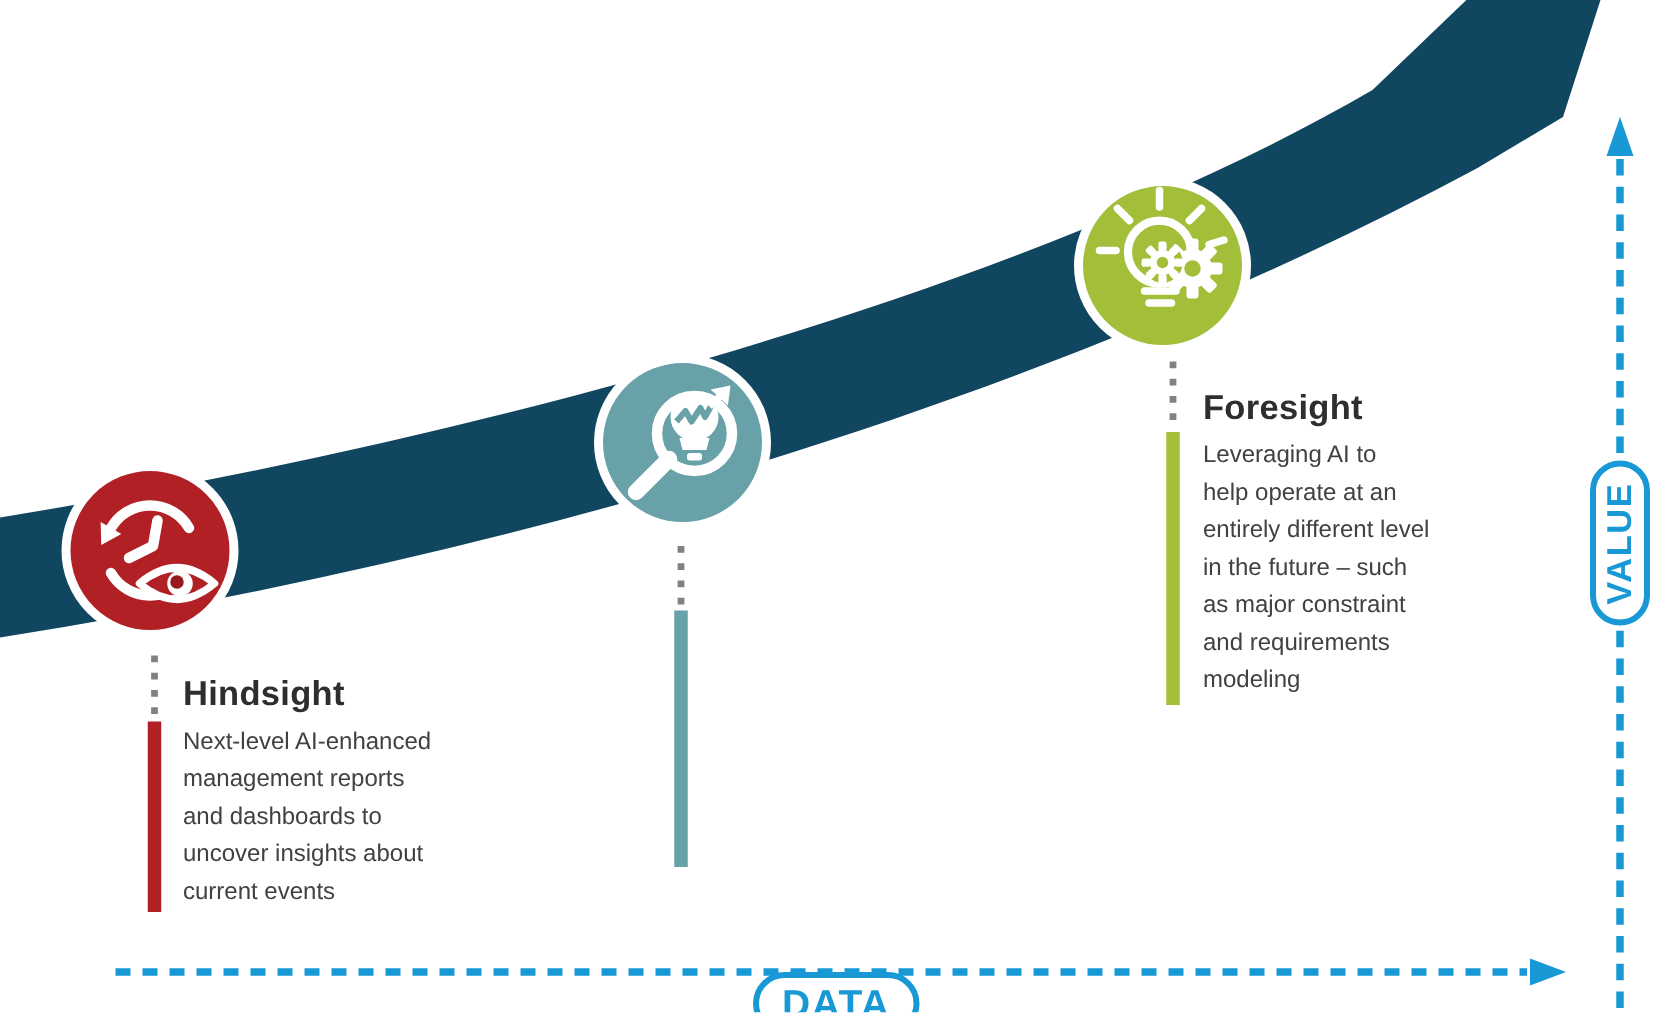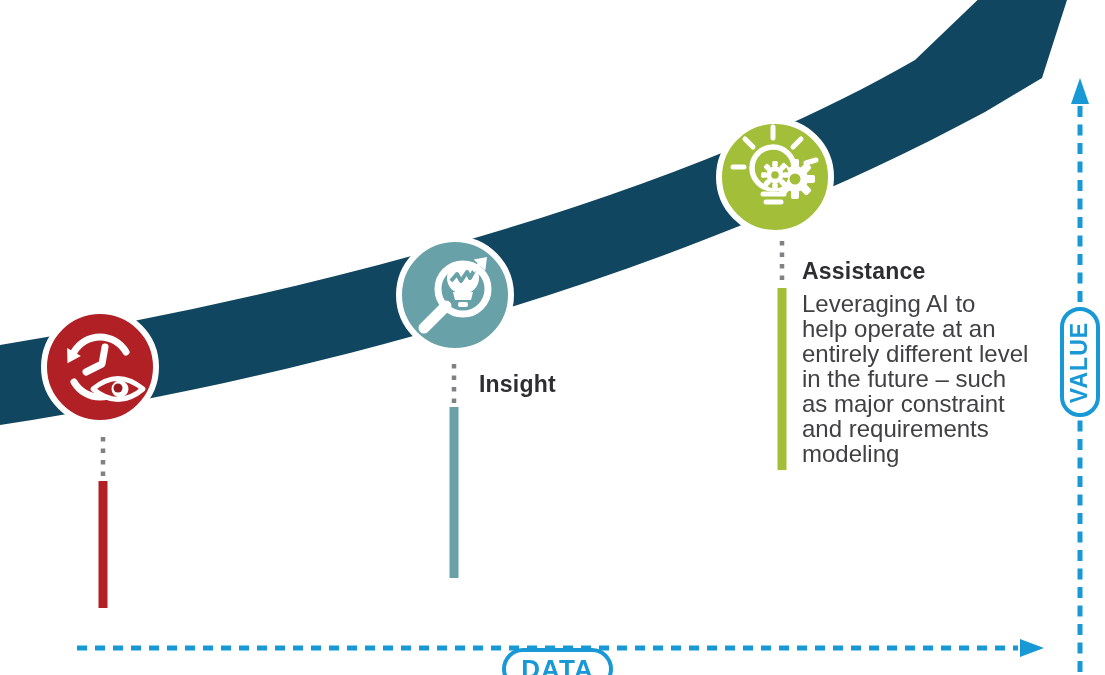--- a/index.html
+++ b/index.html
@@ -1,21 +1,21 @@
 <!DOCTYPE html>
 <html><head>
 <meta charset="utf-8">
 <style>
   html,body{margin:0;padding:0;background:#fff;}
   .stage-wrap{position:relative;width:1105px;height:675px;background:#ffffff;overflow:hidden;
     font-family:"Liberation Sans","DejaVu Sans",sans-serif;}
   .stage-wrap svg.layer{position:absolute;left:0;top:0;}
   .text-block{position:absolute;}
   .stage-title{font-size:23px;font-weight:bold;color:#2e2d30;line-height:26px;letter-spacing:.2px;}
-  .stage-desc{font-size:24px;color:#414042;line-height:25px;white-space:pre-line;margin-top:7px;}
+  .stage-desc{font-size:16px;color:#414042;line-height:25px;white-space:pre-line;margin-top:7px;}
   .pill{position:absolute;background:#fff;border:4px solid #1899d5;display:flex;align-items:center;
     justify-content:center;box-sizing:border-box;color:#1899d5;font-weight:bold;}
   .pill-data{left:502px;top:648px;width:111px;height:42px;border-radius:22px;font-size:26px;letter-spacing:1px;}
   .pill-value{left:1060px;top:307px;width:40px;height:110px;border-radius:22px;}
   .pill-value span{transform:rotate(-90deg);font-size:23px;letter-spacing:1px;white-space:nowrap;}
 </style>
 </head>
 <body>
 
 <div class="stage-wrap">
@@ -99,27 +99,34 @@
           <rect x="-2.75" y="-14" width="5.5" height="6" rx="1.5" transform="rotate(225)"></rect>
           <rect x="-2.75" y="-14" width="5.5" height="6" rx="1.5" transform="rotate(270)"></rect>
           <rect x="-2.75" y="-14" width="5.5" height="6" rx="1.5" transform="rotate(315)"></rect>
           <circle r="8.5"></circle>
         </g>
         <circle r="3.8" fill="#a3bf3a"></circle>
       </g>
     </g>
   </svg>
 
+  <div class="text-block" style="left:122px;top:449px;width:230px;">
+    <div class="stage-title">Hindsight</div>
+    <div class="stage-desc">Next-level AI-enhanced
+management reports
+and dashboards to
+uncover insights about
+current events</div>
+  </div>
 
   <div class="text-block" style="left:479px;top:371px;width:270px;">
-    <div class="stage-title">Insight</div>
   </div>
 
   <div class="text-block" style="left:802px;top:258px;width:230px;">
-    <div class="stage-title">Assistance</div>
+    <div class="stage-title">Foresight</div>
     <div class="stage-desc">Leveraging AI to
 help operate at an
 entirely different level
 in the future – such
 as major constraint
 and requirements
 modeling</div>
   </div>
 
   <div class="pill pill-data">

